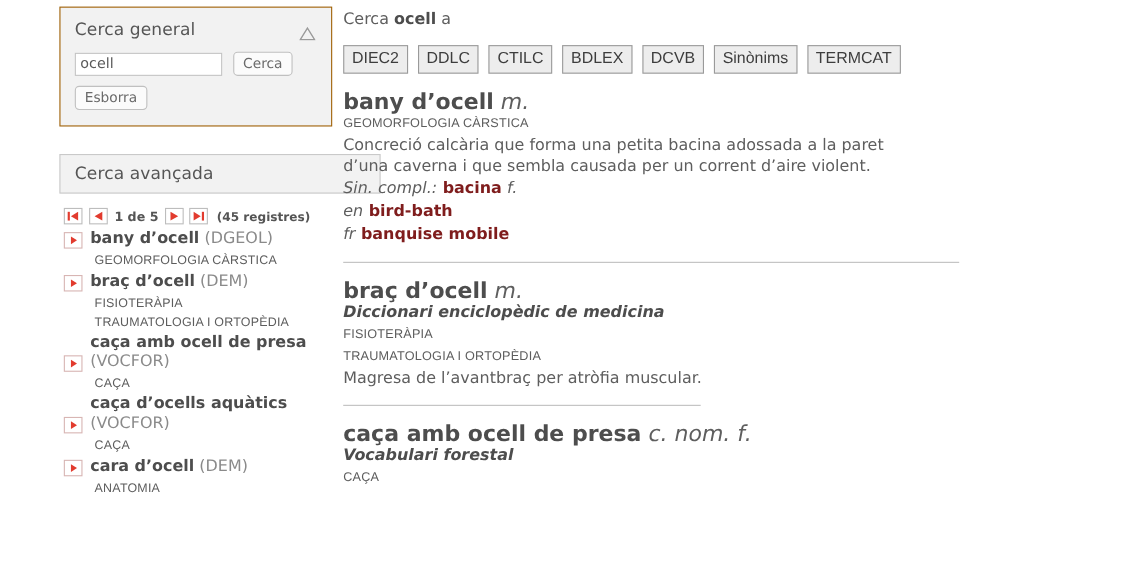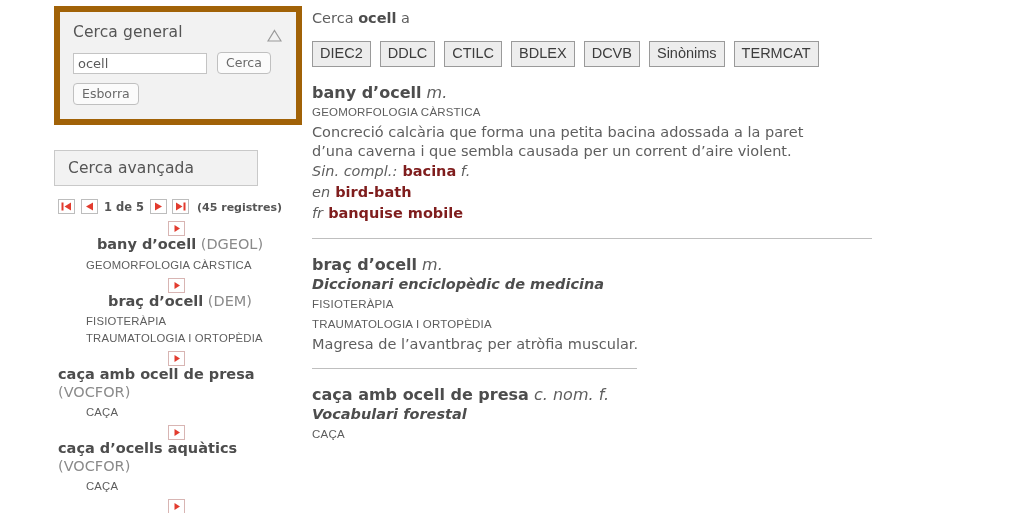--- a/index.html
+++ b/index.html
@@ -19,21 +19,21 @@
 
   
   #left-column {
     position: absolute;
     left: 54px;
     top: 6px;
     width: 248px;
   }
 
   .panel {
-    border: 6px solid #a16207;
+    border: 1px solid #a16207;
     background: #f2f2f2;
     box-sizing: border-box;
   }
 
   #general-search-panel {
     width: 248px;
     padding: 12px 13px 14px 13px;
   }
 
   .panel-header-row {
@@ -87,21 +87,21 @@
     line-height: 1.2;
     cursor: pointer;
   }
 
   #cerca-button { margin-left: 10px; }
 
   .clear-row { margin-top: 9px; }
 
   
   #advanced-search-header {
-    width: 204px;
+    width: 292px;
     margin-top: 25px;
     height: 36px;
     display: flex;
     align-items: center;
     padding-left: 13px;
     box-sizing: border-box;
     border: 1px solid #c9c9c9;
     background: #f2f2f2;
   }
 
@@ -143,24 +143,23 @@
     color: #555555;
     margin-left: 3px;
     white-space: nowrap;
   }
 
   
   #result-list { margin-top: 4px; }
 
   .result-item {
     display: flex;
-    align-items: center;
+    align-items: flex-end;
     margin-top: 2px;
     padding-left: 4px;
-    flex-direction: column;
   }
 
   .item-arrow {
     width: 17px;
     height: 15px;
     min-width: 17px;
     border: 1px solid #d8b5b3;
     background: #ffffff;
     display: inline-flex;
     align-items: center;
@@ -219,21 +218,21 @@
     color: #3d3d3d;
     padding: 3px 7px 4px 7px;
     margin-right: 9px;
     line-height: 1.15;
     cursor: pointer;
   }
 
   .entry { margin-top: 16px; }
 
   .entry-headword {
-    font-size: 16px;
+    font-size: 20px;
     font-weight: bold;
     color: #4d4d4d;
     line-height: 19px;
   }
   .entry-headword .gram {
     font-weight: normal;
     font-style: italic;
     color: #5e5e5e;
   }
 

